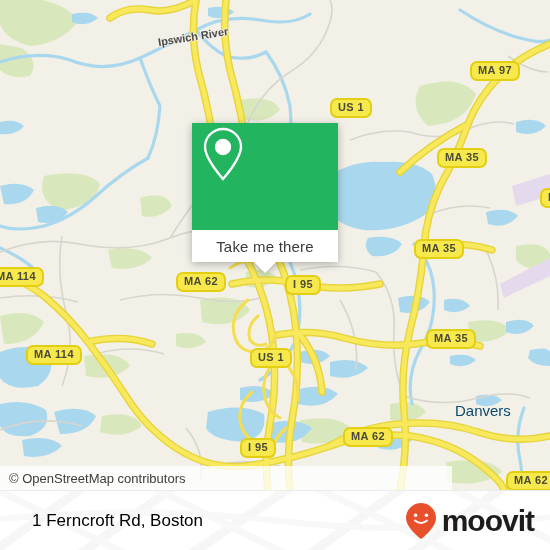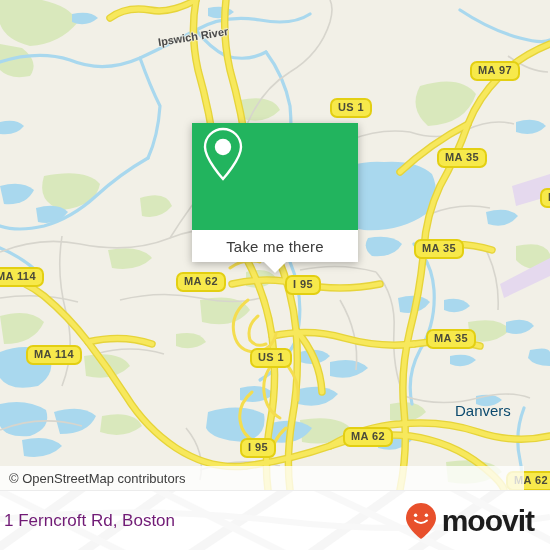--- a/index.html
+++ b/index.html
@@ -48,21 +48,21 @@
     white-space:nowrap;
     transform:rotate(-9deg);
     transform-origin:left center;
     text-shadow:
       1px 0 1px #f2f0e7,-1px 0 1px #f2f0e7,
       0 1px 1px #f2f0e7,0 -1px 1px #f2f0e7;
   }
 
   
   #callout{
-    position:absolute;left:192px;top:123px;width:166px;
+    position:absolute;left:192px;top:123px;width:146px;
     filter:drop-shadow(0 2px 4px rgba(0,0,0,.28));
   }
   #callout-head{
     height:107px;background:#22b45e;
     display:flex;align-items:center;justify-content:center;
   }
   #callout-body{
     height:32px;background:#ffffff;
     display:flex;align-items:center;justify-content:center;
   }
@@ -72,39 +72,39 @@
   #callout-tail{
     position:absolute;left:50%;top:139px;margin-left:-11px;
     width:0;height:0;
     border-left:11px solid transparent;
     border-right:11px solid transparent;
     border-top:11px solid #ffffff;
   }
 
   
   #attribution{
-    position:absolute;left:0;top:466px;height:24px;width:524px;
+    position:absolute;left:0;top:466px;height:24px;width:452px;
     background:rgba(255,255,255,.78);
     display:flex;align-items:center;
   }
   #attribution span{
     color:#3c3c3c;font-size:13px;padding-left:9px;
   }
 
   
   #footer{
     position:absolute;left:0;top:490px;width:550px;height:60px;
     background:#ffffff;overflow:hidden;
     display:flex;align-items:center;justify-content:space-between;
     border-top:1px solid #ececec;
   }
   #footer-watermark{position:absolute;left:0;top:0;opacity:.55;}
   #address{
     position:relative;z-index:2;
-    padding-left:4px;color:#701a75;font-size:17px;white-space:nowrap;
+    padding-left:32px;color:#000000;font-size:17px;white-space:nowrap;
   }
   #brand{
     position:relative;z-index:2;
     padding-right:16px;display:flex;align-items:center;gap:4px;
   }
   #brand-name{
     color:#1c1c1c;font-size:30px;font-weight:bold;letter-spacing:-1px;
     line-height:30px;
   }
 </style>

